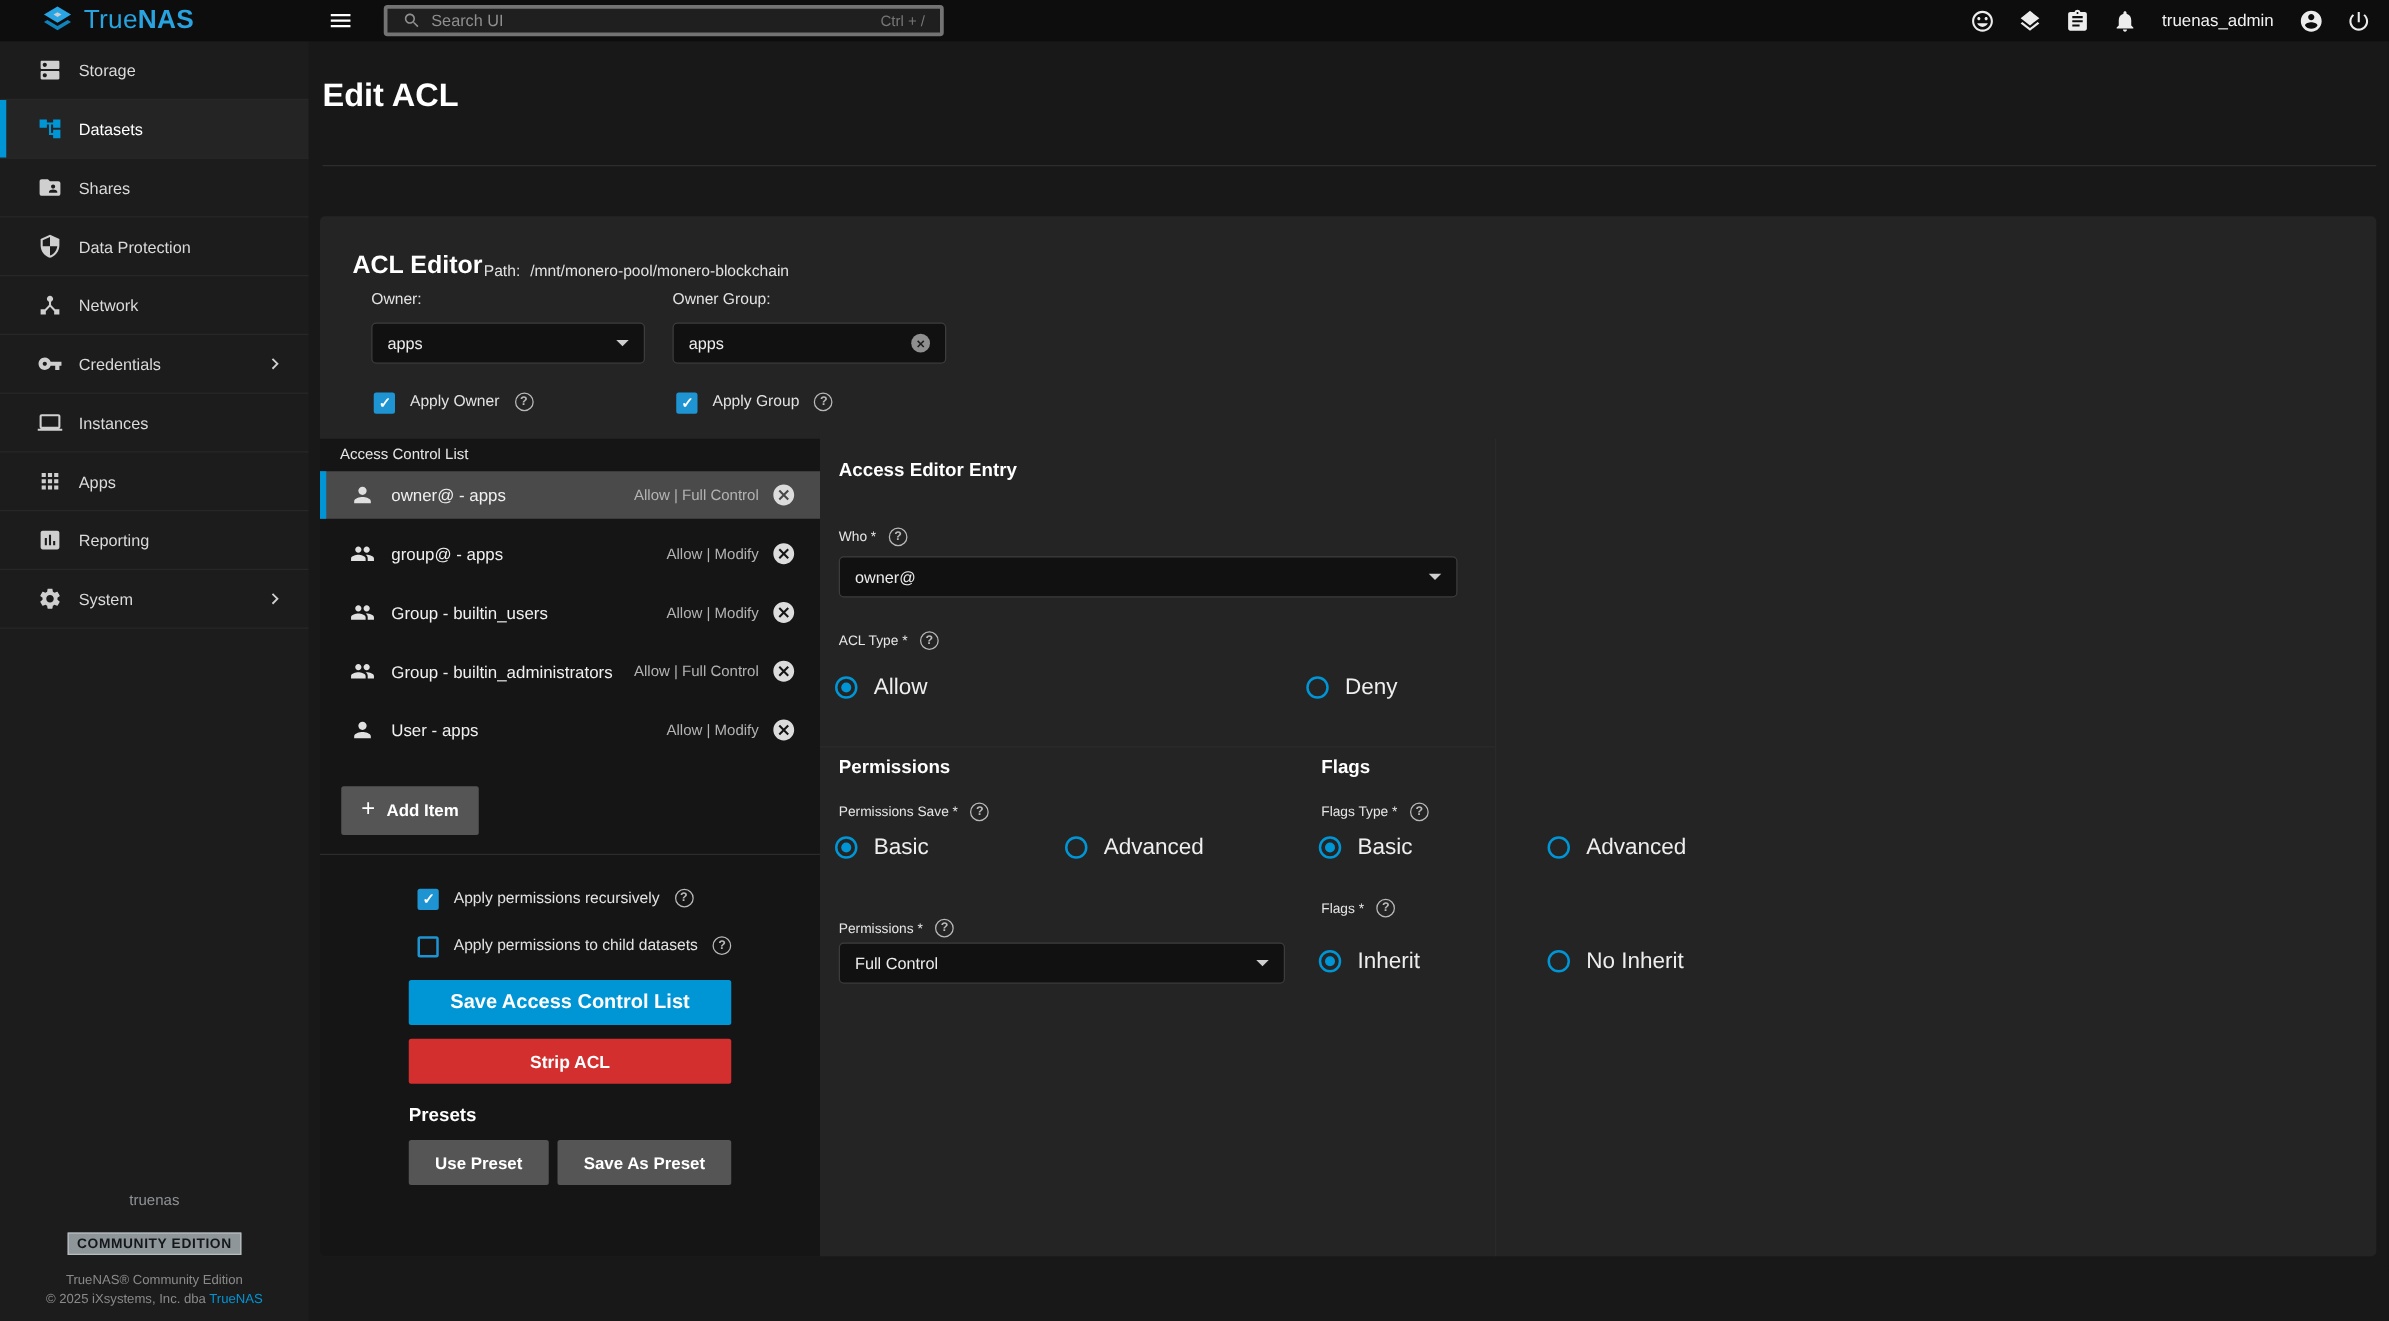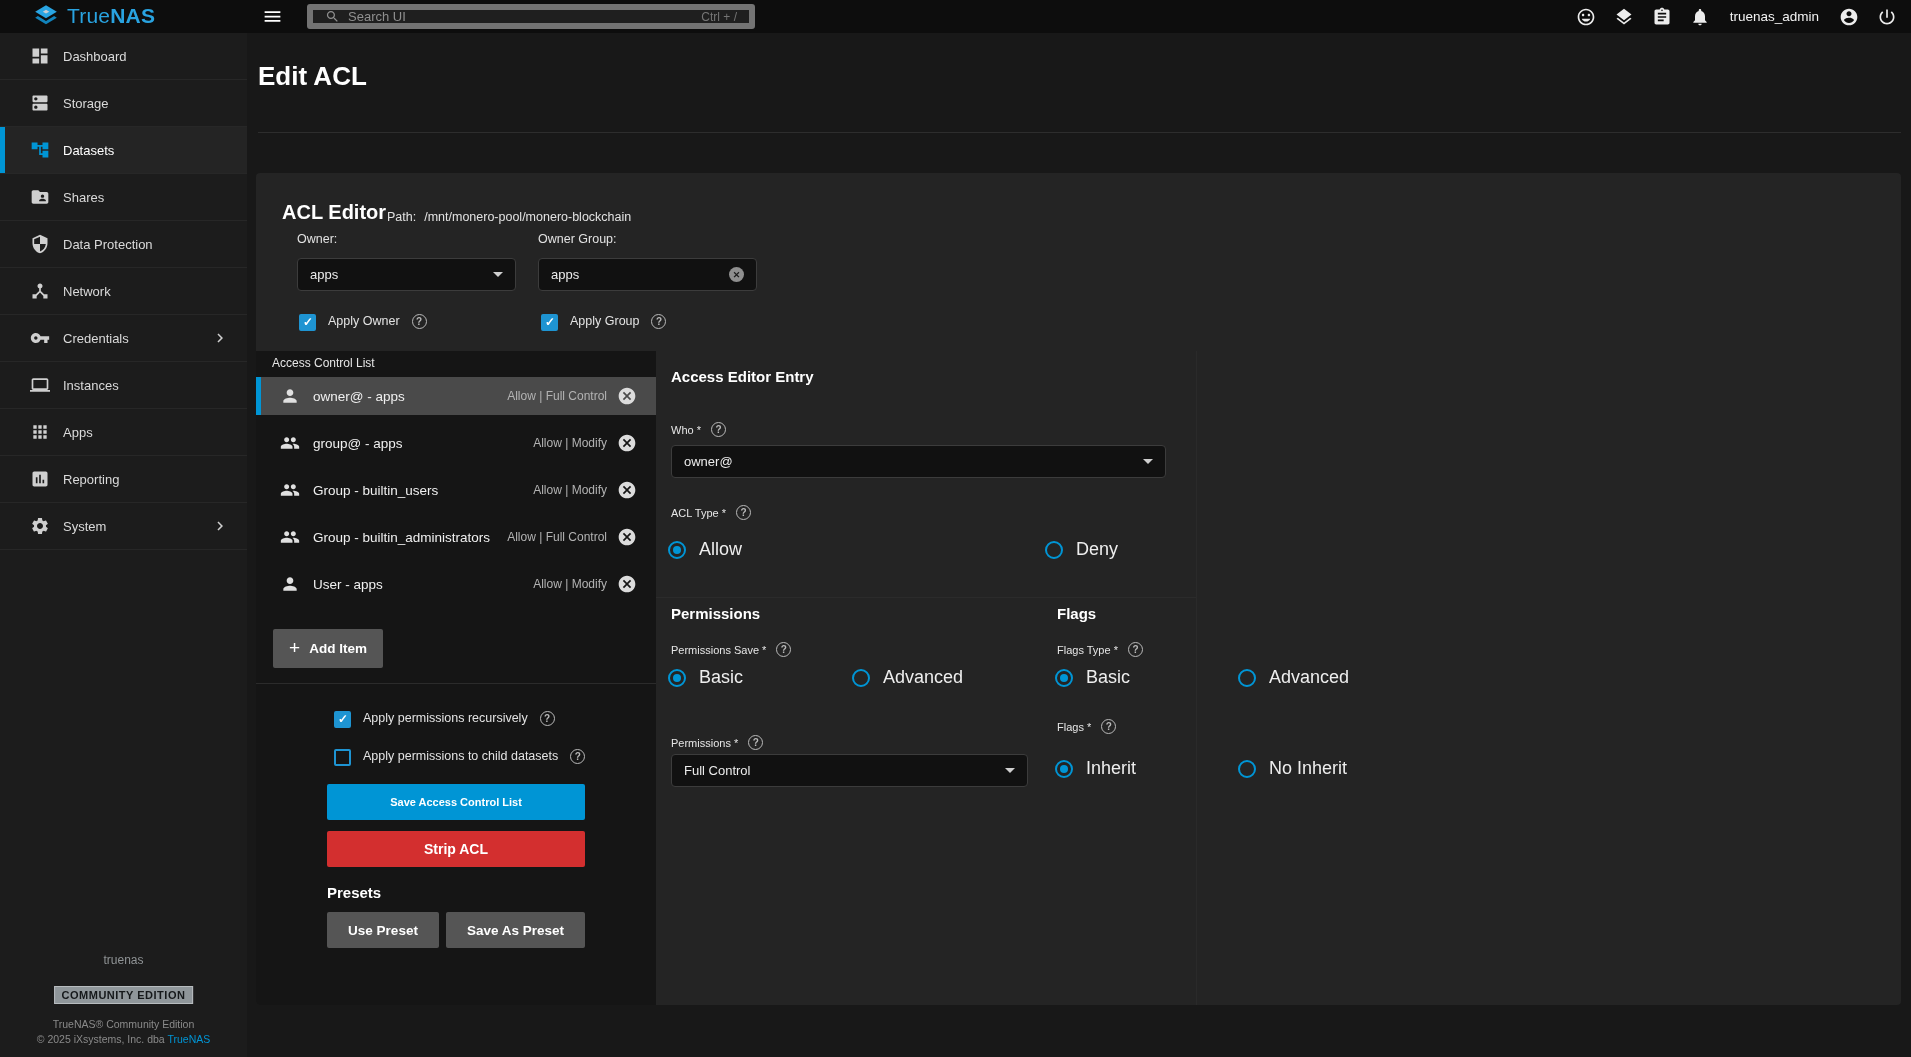--- a/index.html
+++ b/index.html
@@ -14,21 +14,21 @@
   svg{width:100%;height:100%;fill:currentColor;display:block}
 
   
   .topbar{position:absolute;left:0;top:0;width:100%;height:33px;background:var(--topbar);z-index:5}
   .logo{position:absolute;left:33px;top:3px;display:flex;align-items:center;gap:8px;cursor:pointer}
   .logo-icon{width:26px;height:26px}
   .logo-text{font-size:21px;color:#29a3e0;letter-spacing:.2px;line-height:26px}
   .logo-text .lt{font-weight:300}
   .logo-text b{font-weight:700}
   .hamburger{position:absolute;left:262px;top:6px;width:21px;height:21px;color:#fff;cursor:pointer}
-  .search{position:absolute;left:307px;top:4px;width:448px;height:25px;background:#1f1f1f;border:6px solid #737373;border-radius:3px;display:flex;align-items:center;padding:0 12px;gap:8px;cursor:text}
+  .search{position:absolute;left:307px;top:4px;width:448px;height:25px;background:#1f1f1f;border:3px solid #737373;border-radius:3px;display:flex;align-items:center;padding:0 12px;gap:8px;cursor:text}
   .search-icon{width:15px;height:15px;color:#8f8f8f;flex:none}
   .search-ph{font-size:13px;color:#8f8f8f}
   .search-sc{margin-left:auto;font-size:12px;color:#757575}
   .top-right{position:absolute;right:14px;top:0;height:33px;display:flex;align-items:center;gap:18px}
   .tb-icon{width:20px;height:20px;color:#ececec;cursor:pointer;flex:none}
   .tb-user{font-size:13.5px;color:#f2f2f2;margin:0 2px}
 
   
   .sidebar{position:absolute;left:0;top:33px;width:247px;bottom:0;background:var(--sidebar)}
   .side-item{position:relative;height:47px;display:flex;align-items:center;padding-left:30px;border-bottom:1px solid #272727;cursor:pointer}
@@ -84,21 +84,21 @@
   .row-name{margin-left:13px;font-size:13.5px;color:#f0f0f0}
   .row-status{margin-left:auto;font-size:12px;color:#b3b3b3;margin-right:10px}
   .row-remove{width:20px;height:20px;color:#dcdcdc;cursor:pointer;flex:none}
   .btn{position:absolute;border:none;border-radius:2px;font-family:inherit;font-weight:bold;color:#fff;cursor:pointer;display:flex;align-items:center;justify-content:center}
   .btn.gray{background:#555}
   .add-item{left:17px;top:278px;width:110px;height:39px;font-size:13.5px;gap:9px}
   .add-item .plus{font-size:19px;font-weight:400;margin-top:-2px}
   .panel-divider{position:absolute;left:0;top:332px;width:100%;height:1px;background:var(--line)}
   .r1{left:78px;top:360px}
   .r2{left:78px;top:398px}
-  .save-acl{left:71px;top:433px;width:258px;height:36px;background:var(--blue);font-size:11px}
+  .save-acl{left:71px;top:433px;width:258px;height:36px;background:var(--blue);font-size:16px}
   .strip-acl{left:71px;top:480px;width:258px;height:36px;background:var(--red);font-size:14px}
   .presets-title{position:absolute;left:71px;top:533px;font-size:15px;font-weight:bold;color:#fff}
   .use-preset{left:71px;top:561px;width:112px;height:36px;font-size:13.5px}
   .save-preset{left:190px;top:561px;width:139px;height:36px;font-size:13.5px}
 
   
   .sec-title{position:absolute;font-size:15px;font-weight:bold;color:#fff}
   .ace-title{left:415px;top:195px}
   .small-label{position:absolute;font-size:11px;color:#e6e6e6;display:flex;align-items:center;gap:10px}
   .who-label{left:415px;top:249px}
@@ -189,28 +189,20 @@
           </svg>
       </span>
     </div>
   </header>
 
   <nav class="sidebar">
     <div id="sidebar-items">
         <div class="side-item">
           <span class="side-icon">
             <svg viewBox="0 0 24 24">
-              <path d="M3 13h8V3H3v10zm0 8h8v-6H3v6zm10 0h8V11h-8v10zm0-18v6h8V3h-8z"></path>
-            </svg>
-          </span>
-          <span class="side-label">Dashboard</span>
-        </div>
-        <div class="side-item">
-          <span class="side-icon">
-            <svg viewBox="0 0 24 24">
               <path d="M20 13H4c-.55 0-1 .45-1 1v6c0 .55.45 1 1 1h16c.55 0 1-.45 1-1v-6c0-.55-.45-1-1-1zM7 19c-1.1 0-2-.9-2-2s.9-2 2-2 2 .9 2 2-.9 2-2 2zM20 3H4c-.55 0-1 .45-1 1v6c0 .55.45 1 1 1h16c.55 0 1-.45 1-1V4c0-.55-.45-1-1-1zM7 9c-1.1 0-2-.9-2-2s.9-2 2-2 2 .9 2 2-.9 2-2 2z"></path>
             </svg>
           </span>
           <span class="side-label">Storage</span>
         </div>
         <div class="side-item active">
           <span class="side-icon">
             <svg viewBox="0 0 24 24">
               <path d="M22 11V3h-7v3H9V3H2v8h7V8h2v10h4v3h7v-8h-7v3h-2V8h2v3z"></path>
             </svg>

